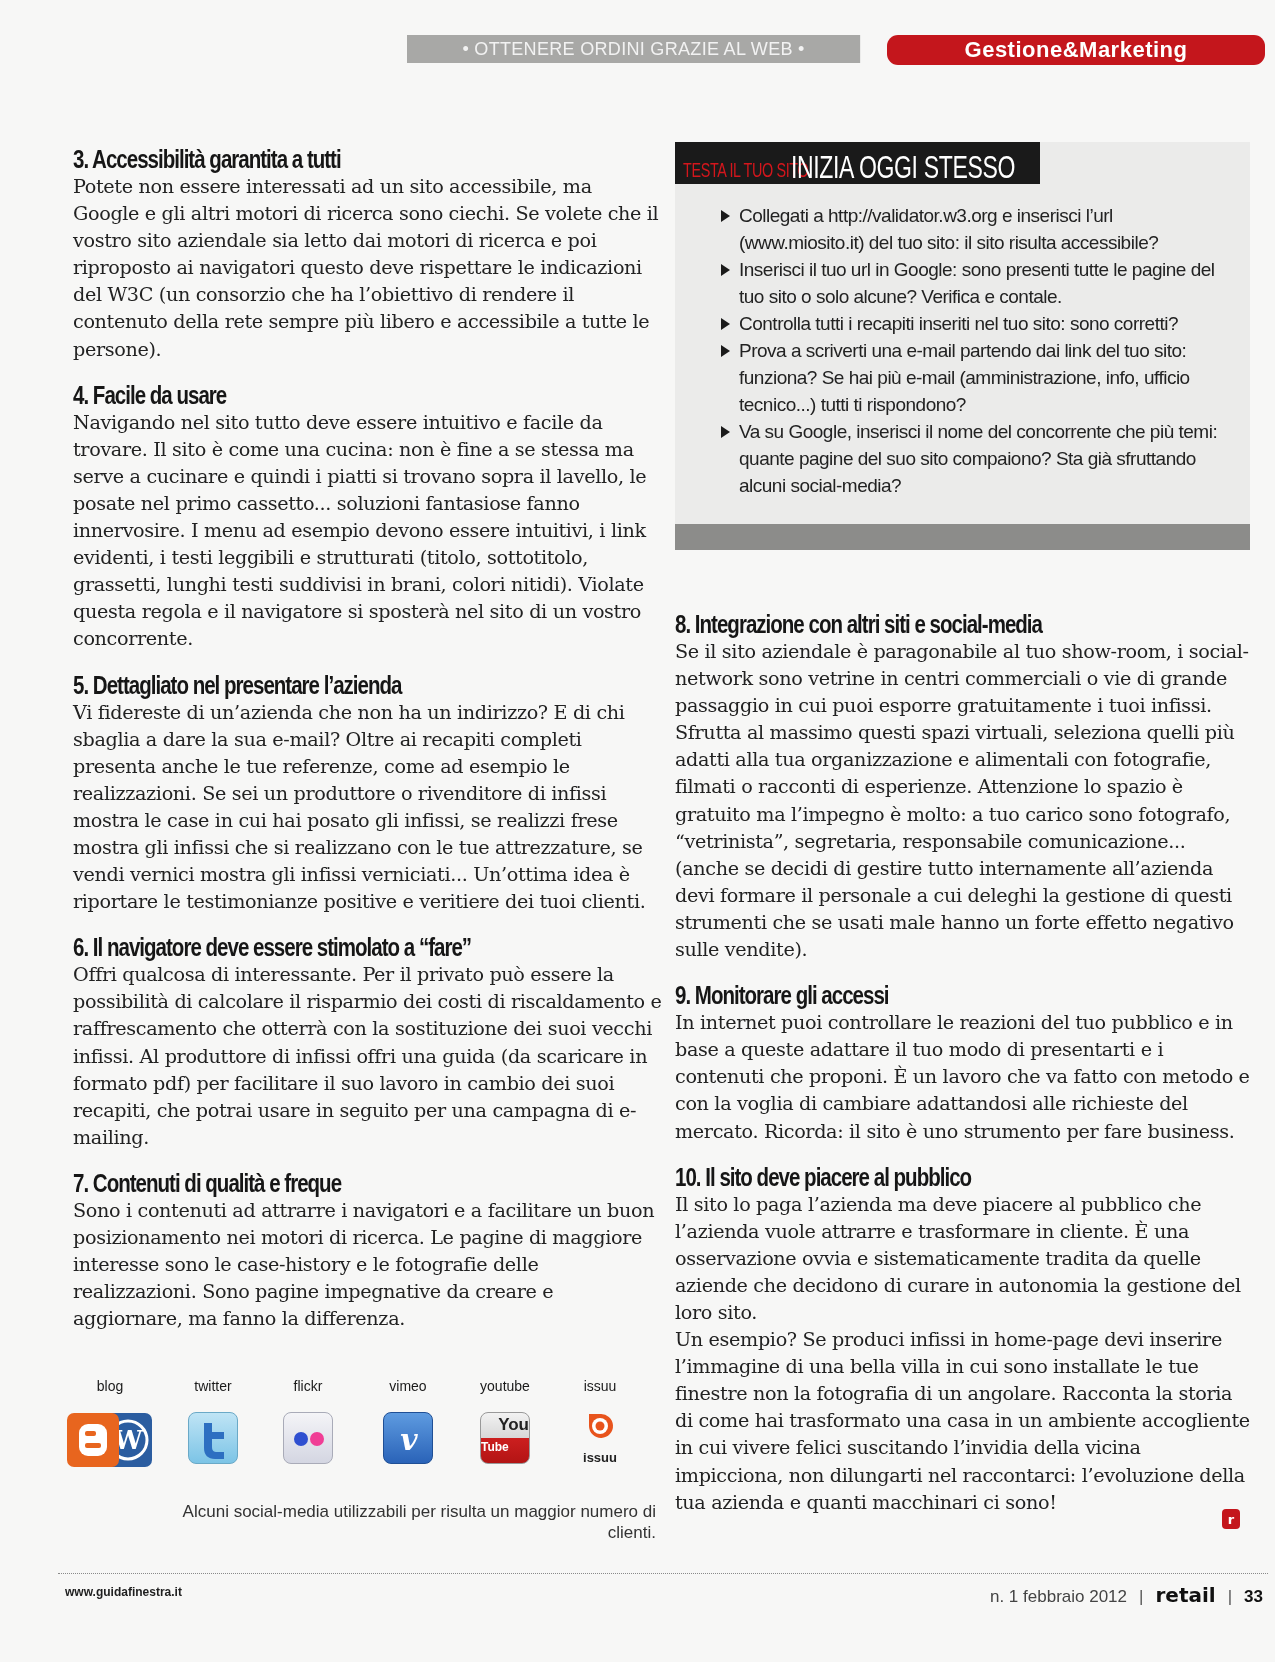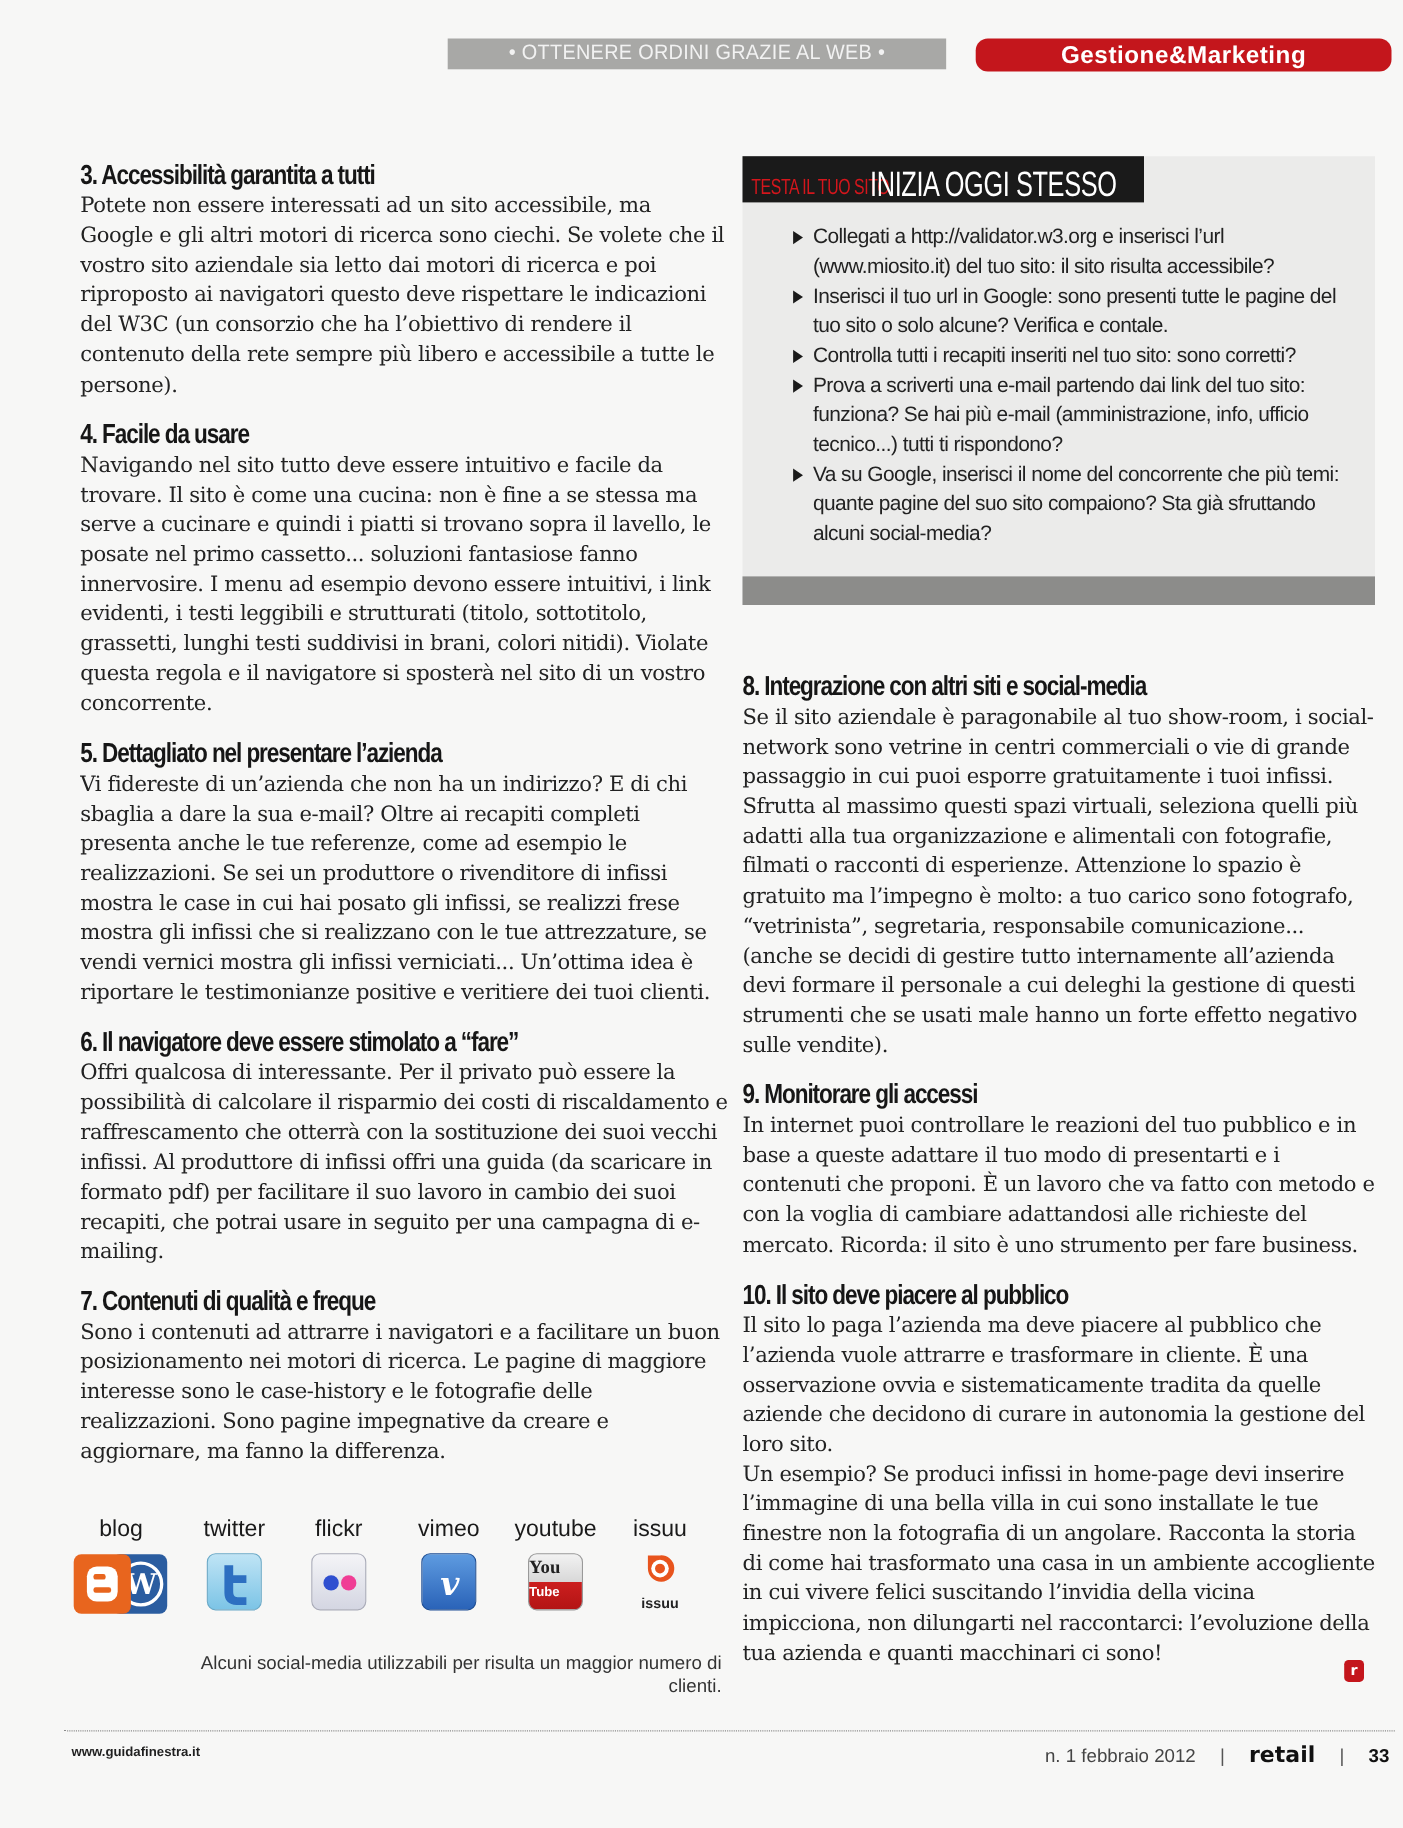--- a/index.html
+++ b/index.html
@@ -77,21 +77,21 @@
   .box-bar {
     position: absolute; left: 0; bottom: 0; width: 100%; height: 26px;
     background: #8c8c8a;
   }
   
   .social {
     position: absolute; left: 65px; top: 1378px; width: 600px; height: 80px;
   }
   .soc-item { position: absolute; top: 0; width: 90px; text-align: center; }
   .soc-label {
-    font-family: "Liberation Sans", sans-serif; font-size: 21px; color: #1a1a1a;
+    font-family: "Liberation Sans", sans-serif; font-size: 14px; color: #1a1a1a;
     display: block; height: 28px;
   }
   .soc-icon {
     display: block; margin: 6px auto 0; width: 50px; height: 52px; border-radius: 8px;
     box-sizing: border-box; position: relative;
   }
   .caption {
     position: absolute; left: 160px; top: 1501px; width: 496px; text-align: right;
     font-family: "Liberation Sans", sans-serif; font-size: 17px; line-height: 21px; color: #333;
   }
@@ -100,21 +100,21 @@
     position: absolute; left: 58px; top: 1573px; width: 1210px; height: 0;
     border-top: 1px dotted #8a8a8a;
   }
   .footer-left {
     position: absolute; left: 65px; top: 1585px;
     font-family: "Liberation Sans", sans-serif; font-weight: bold; font-size: 12px; color: #1f1f1f;
   }
   .footer-right {
     position: absolute; right: 12px; top: 1583px;
     font-family: "Liberation Sans", sans-serif; font-size: 17px; color: #444;
-    display: flex; align-items: baseline; gap: 22px;
+    display: flex; align-items: baseline; gap: 12px;
   }
   .footer-right .brand { font-family: "DejaVu Sans", sans-serif; font-weight: bold; font-size: 20px; color: #111; }
   .footer-right .pg { font-weight: bold; color: #111; }
   .footer-right .sep { color: #555; }
   .end-mark {
     position: absolute; left: 1222px; top: 1509px; width: 18px; height: 20px;
     background: #c4161c; border-radius: 4px; color: #fff;
     font-family: "DejaVu Sans", sans-serif; font-weight: bold; font-size: 13px;
     display: flex; align-items: center; justify-content: center;
   }
@@ -219,21 +219,21 @@
     <span class="soc-label">vimeo</span>
     <span class="soc-icon" style="background:linear-gradient(#5e9be0,#2a63b8);border:1px solid #1f4f95;">
       <svg width="50" height="52" viewBox="0 0 50 52">
           <text x="25" y="37" font-family="DejaVu Serif, serif" font-style="italic" font-weight="bold" font-size="30" fill="#fff" text-anchor="middle">v</text>
         </svg>
     </span>
   </div>
   <div class="soc-item" style="left:395px">
     <span class="soc-label">youtube</span>
     <span class="soc-icon" style="background:linear-gradient(#f2f2f2 0%,#d8d8d8 50%,#cc1f1f 50%,#b31414 100%);border:1px solid #999;overflow:hidden;">
-      <span style="position:absolute;left:0;right:0;top:2px;font-family:Liberation Serif, serif;font-weight:bold;font-size:17px;color:#222;text-align:left;">You</span>
+      <span style="position:absolute;left:0;right:0;top:2px;font-family:Liberation Sans, sans-serif;font-weight:bold;font-size:17px;color:#222;text-align:right;">You</span>
       <span style="position:absolute;left:0;right:0;top:27px;font-family:'Liberation Sans',sans-serif;font-weight:bold;font-size:12px;color:#fff;text-align:left;">Tube</span>
     </span>
   </div>
   <div class="soc-item" style="left:490px">
     <span class="soc-label">issuu</span>
     <span class="soc-icon" style="background:transparent;">
       <svg width="50" height="36" viewBox="0 0 50 36">
           <path d="M14 2 h11 a12 12 0 1 1 -11 12z" fill="#e8541d"></path>
           <circle cx="25" cy="14" r="8" fill="#fff"></circle>
           <circle cx="25" cy="14" r="4.5" fill="#e8541d"></circle>

